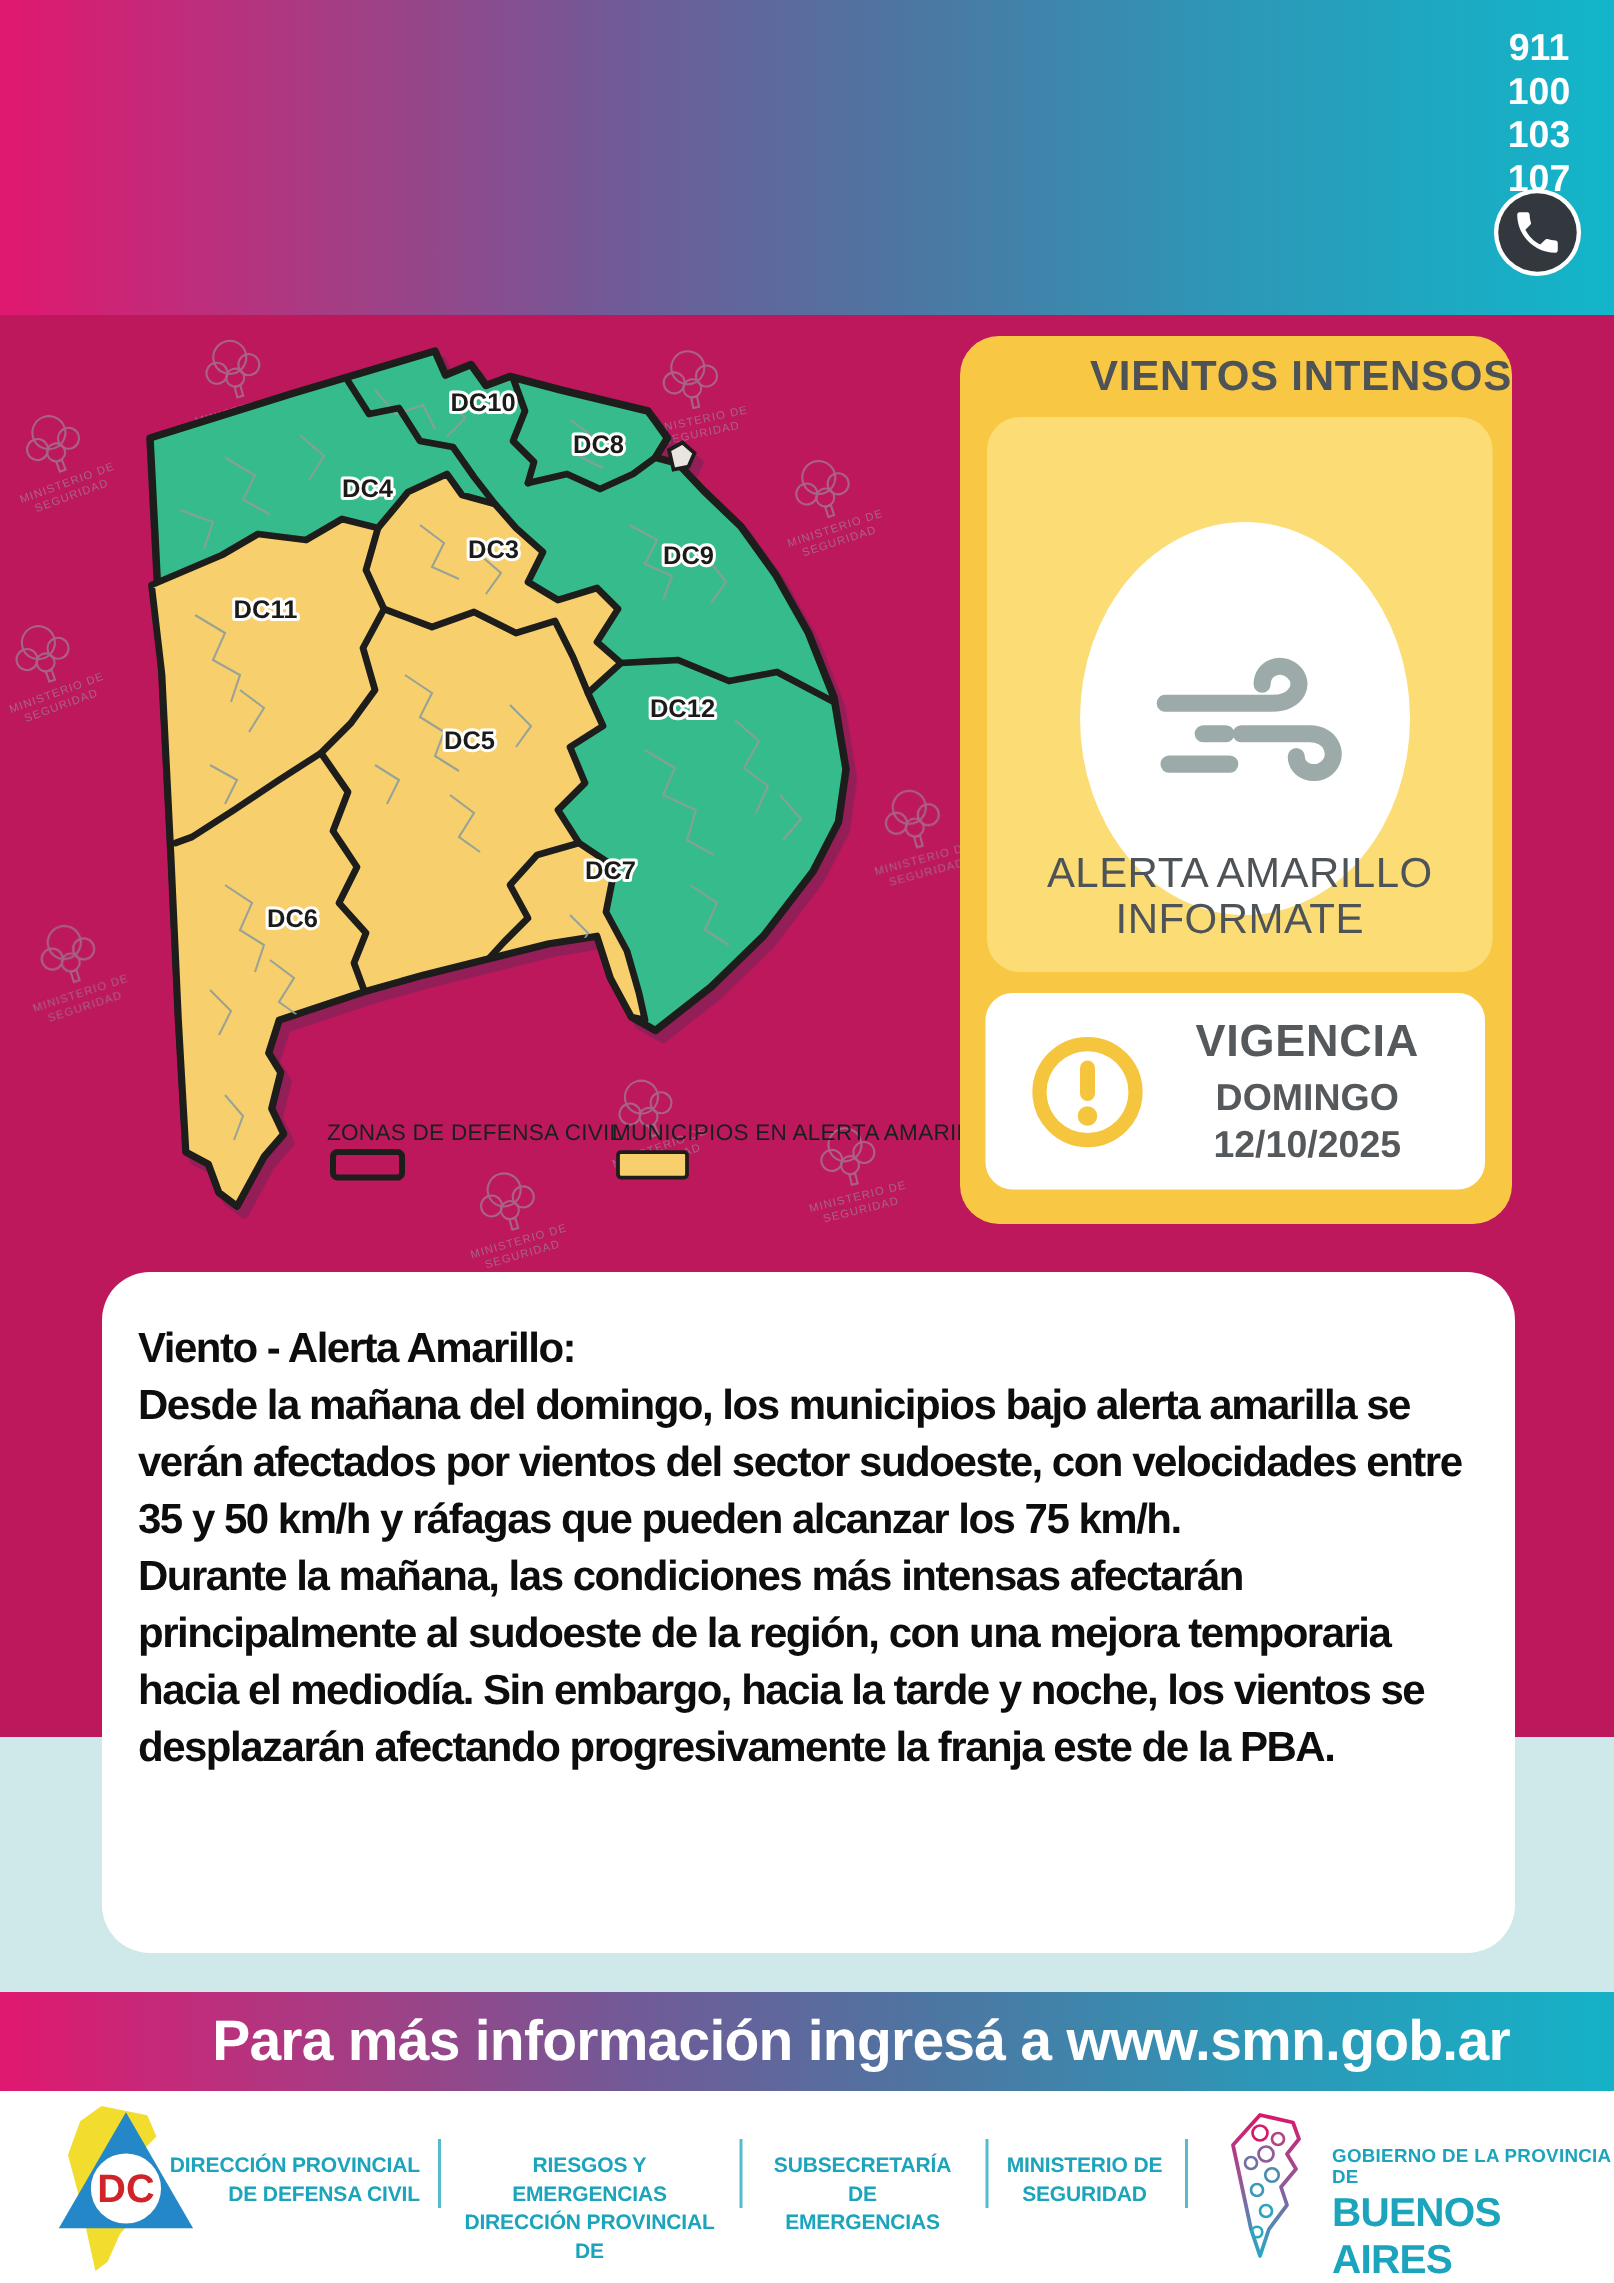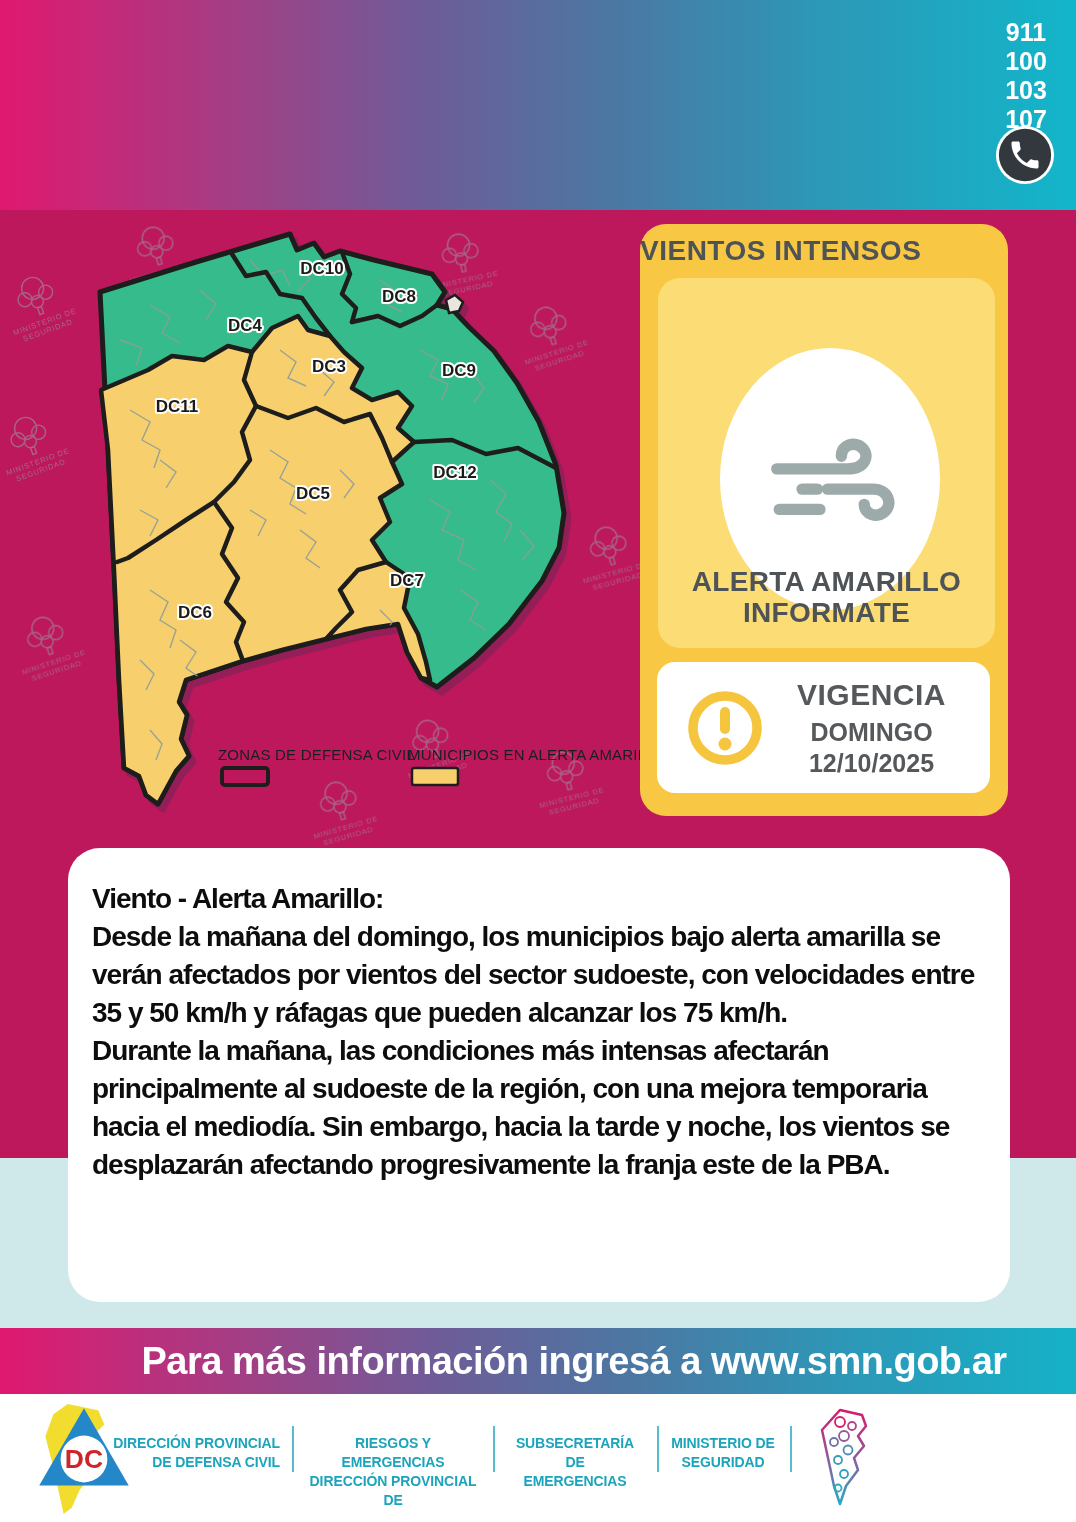--- a/index.html
+++ b/index.html
@@ -16,27 +16,27 @@
   
   .content{position:absolute;left:0;top:210px;width:1076px;height:948px;background:#be185d;}
   .map-svg{position:absolute;left:0;top:0;}
   .zone-label{font-size:17px;font-weight:bold;fill:#1b1b19;text-anchor:middle;
               stroke:#ffffff;stroke-width:4px;paint-order:stroke;stroke-linejoin:round;}
   .legend-text{font-size:15px;fill:#16211e;letter-spacing:0.2px;}
   .wm text{font-size:7.5px;fill:#93adad;text-anchor:middle;letter-spacing:0.8px;}
   .wm circle,.wm rect{stroke:#93adad;fill:none;stroke-width:1.4;}
   
   .alert-card{position:absolute;left:640px;top:14px;width:368px;height:592px;background:#f8c845;border-radius:26px;}
-  .hazard-title{position:absolute;left:0;top:11px;width:100%;text-align:left;
+  .hazard-title{position:absolute;left:0;top:11px;width:100%;text-align:right;
                 color:#4e5357;font-size:28px;font-weight:bold;letter-spacing:0.5px;}
   .inner-card{position:absolute;left:18px;top:54px;width:337px;height:370px;background:#fbdc75;border-radius:22px;}
   .wind-ellipse{position:absolute;left:62px;top:70px;width:220px;height:262px;background:#fff;border-radius:50%;
                 display:flex;align-items:center;justify-content:center;}
   .alert-level{position:absolute;left:0;top:288px;width:100%;text-align:center;
-               color:#4e5357;font-size:28px;font-weight:bold;line-height:31px;letter-spacing:0.3px;}
+               color:#4e5357;font-size:28px;font-weight:normal;line-height:31px;letter-spacing:0.3px;}
   .vigencia-box{position:absolute;left:17px;top:438px;width:333px;height:131px;background:#fff;border-radius:18px;
                 display:flex;align-items:center;}
   .vigencia-icon{flex:0 0 auto;margin-left:26px;width:84px;height:84px;}
   .vigencia-text{flex:1 1 auto;text-align:center;color:#55595c;padding-right:14px;}
   .vigencia-title{font-size:30px;font-weight:bold;letter-spacing:0.5px;}
   .vigencia-day{font-size:25px;font-weight:bold;margin-top:6px;}
   .vigencia-date{font-size:25px;font-weight:bold;margin-top:2px;}
   
   .text-card{position:absolute;left:68px;top:638px;width:942px;height:454px;background:#fff;border-radius:32px;
              box-sizing:border-box;padding:32px 22px 0 24px;}
@@ -278,15 +278,19 @@
       <path d="M 30,4 L 52,9 L 56,20 L 48,30 L 54,40 L 44,52 L 48,64 L 36,80 L 30,98 L 24,80 L 18,52 L 12,24 Z" fill="none" stroke="url(#balg)" stroke-width="2.5" stroke-linejoin="round"></path>
       <circle cx="30" cy="16" r="5" fill="none" stroke="#d6196b" stroke-width="1.8"></circle>
       <circle cx="42" cy="20" r="4" fill="none" stroke="#b34587" stroke-width="1.8"></circle>
       <circle cx="34" cy="30" r="5" fill="none" stroke="#8f5b9b" stroke-width="1.8"></circle>
       <circle cx="24" cy="36" r="4" fill="none" stroke="#6f72a4" stroke-width="1.8"></circle>
       <circle cx="38" cy="44" r="4.5" fill="none" stroke="#4e8bb0" stroke-width="1.8"></circle>
       <circle cx="28" cy="54" r="4" fill="none" stroke="#3a9aba" stroke-width="1.8"></circle>
       <circle cx="34" cy="68" r="4" fill="none" stroke="#2ea3bf" stroke-width="1.8"></circle>
       <circle cx="28" cy="82" r="3.5" fill="none" stroke="#27a9c2" stroke-width="1.8"></circle>
     </svg>
+    <div class="gov-text">
+      <div class="gov-line1">GOBIERNO DE LA PROVINCIA DE</div>
+      <div class="gov-line2">BUENOS AIRES</div>
+    </div>
   </div>
 
 </div>
 
 </body></html>

